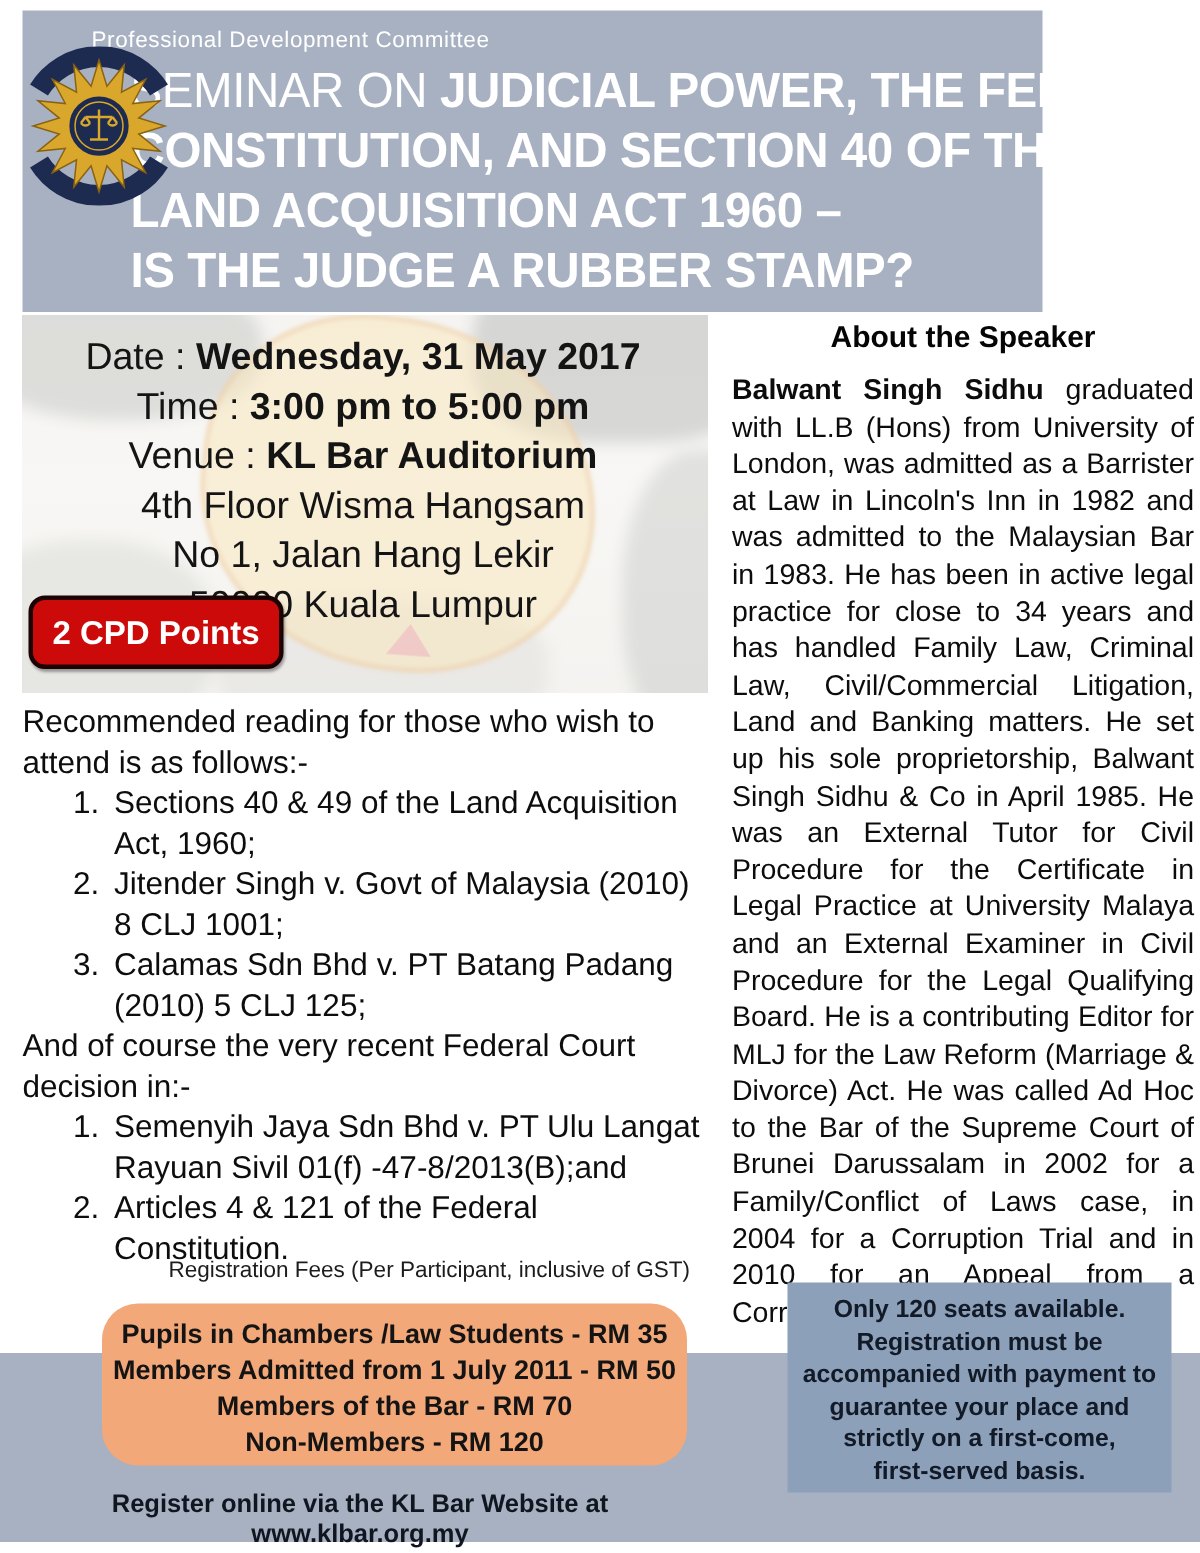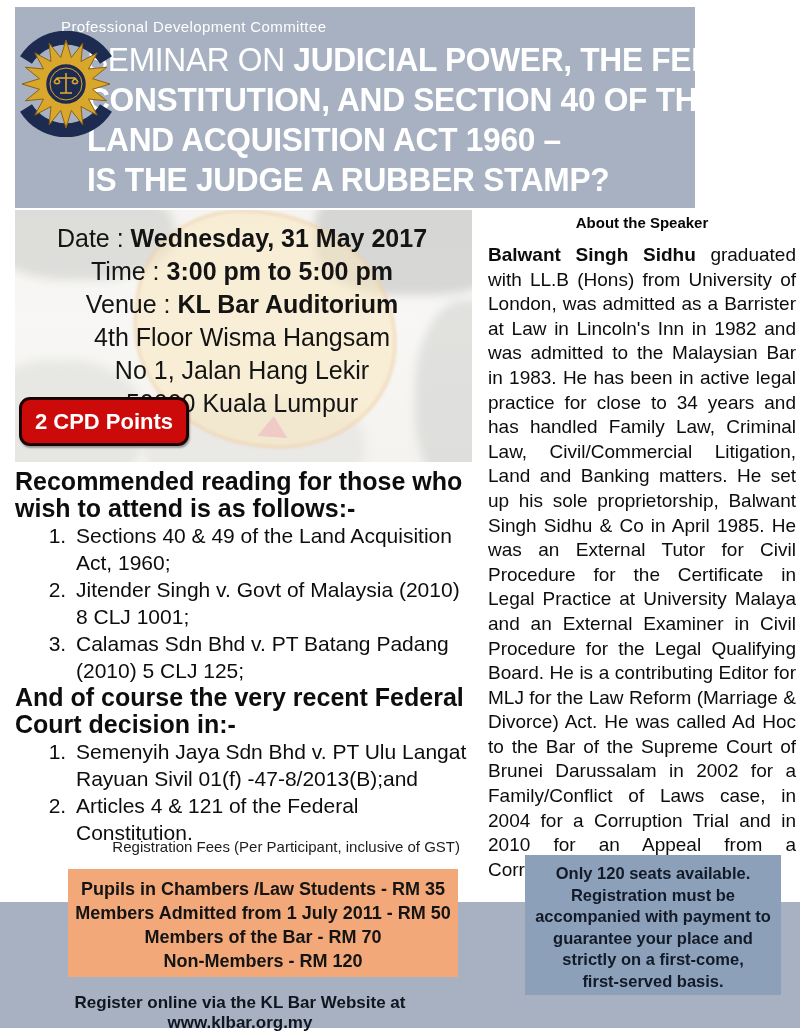--- a/index.html
+++ b/index.html
@@ -51,39 +51,40 @@
   }
   .event-block b{font-weight:700;}
   .cpd-badge{
     position:absolute;left:4px;top:187px;width:170px;height:49px;
     background:var(--cpd-red);border:3px solid #1c0202;border-radius:11px;
     color:#fff;font-weight:700;font-size:22px;text-align:center;line-height:43px;
     box-shadow:1px 2px 2px rgba(0,0,0,.35);
   }
   
   .reading{position:absolute;left:15px;top:468px;width:457px;color:#0d0d0d;}
-  .reading h3{font-size:25px;line-height:27px;font-weight:700;}
+  .reading h3{font-size:21px;line-height:27px;font-weight:400;}
   .reading ol{margin:0;padding-left:57px;font-size:21px;line-height:27px;}
   .reading ol li{padding-left:4px;}
   
   .fee-caption{position:absolute;left:15px;top:838px;width:445px;text-align:right;font-size:15px;color:#1c1c1c;}
   .fee-box{
     position:absolute;left:68px;top:869px;width:390px;height:108px;background:var(--fee-box);
     text-align:center;font-weight:700;font-size:18px;line-height:24px;color:#141414;
     padding-top:8px;
+    border-radius:24px;
   }
   
   .bottom-band{position:absolute;left:0;top:902px;width:800px;height:126px;background:var(--band);}
   .register-line{
     position:absolute;left:15px;top:993px;width:450px;text-align:center;
     font-weight:700;font-size:17px;color:#10161f;
   }
   
   .speaker-col{position:absolute;left:488px;top:214px;width:308px;}
-  .speaker-col h3{font-size:15px;font-weight:700;text-align:center;margin-bottom:12px;color:#050505;}
+  .speaker-col h3{font-size:20px;font-weight:700;text-align:center;margin-bottom:12px;color:#050505;}
   .speaker-bio{font-size:19px;line-height:24.6px;text-align:justify;color:#0c0c0c;}
   .speaker-bio b{font-weight:700;}
   
   .seats-box{
     position:absolute;left:525px;top:855px;width:256px;height:140px;background:var(--seats-box);
     text-align:center;font-weight:700;font-size:16.5px;line-height:21.5px;color:#121a27;
     padding-top:8px;
   }
 </style>
 </head>

